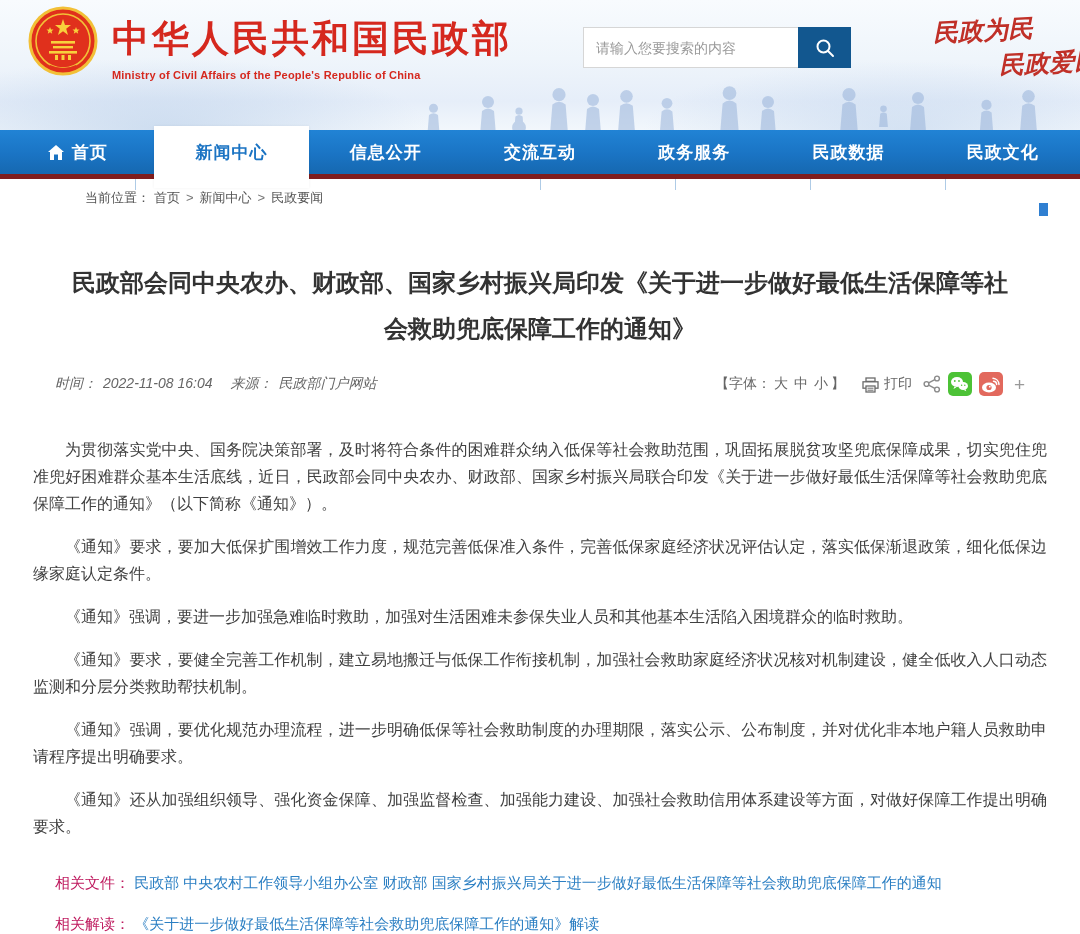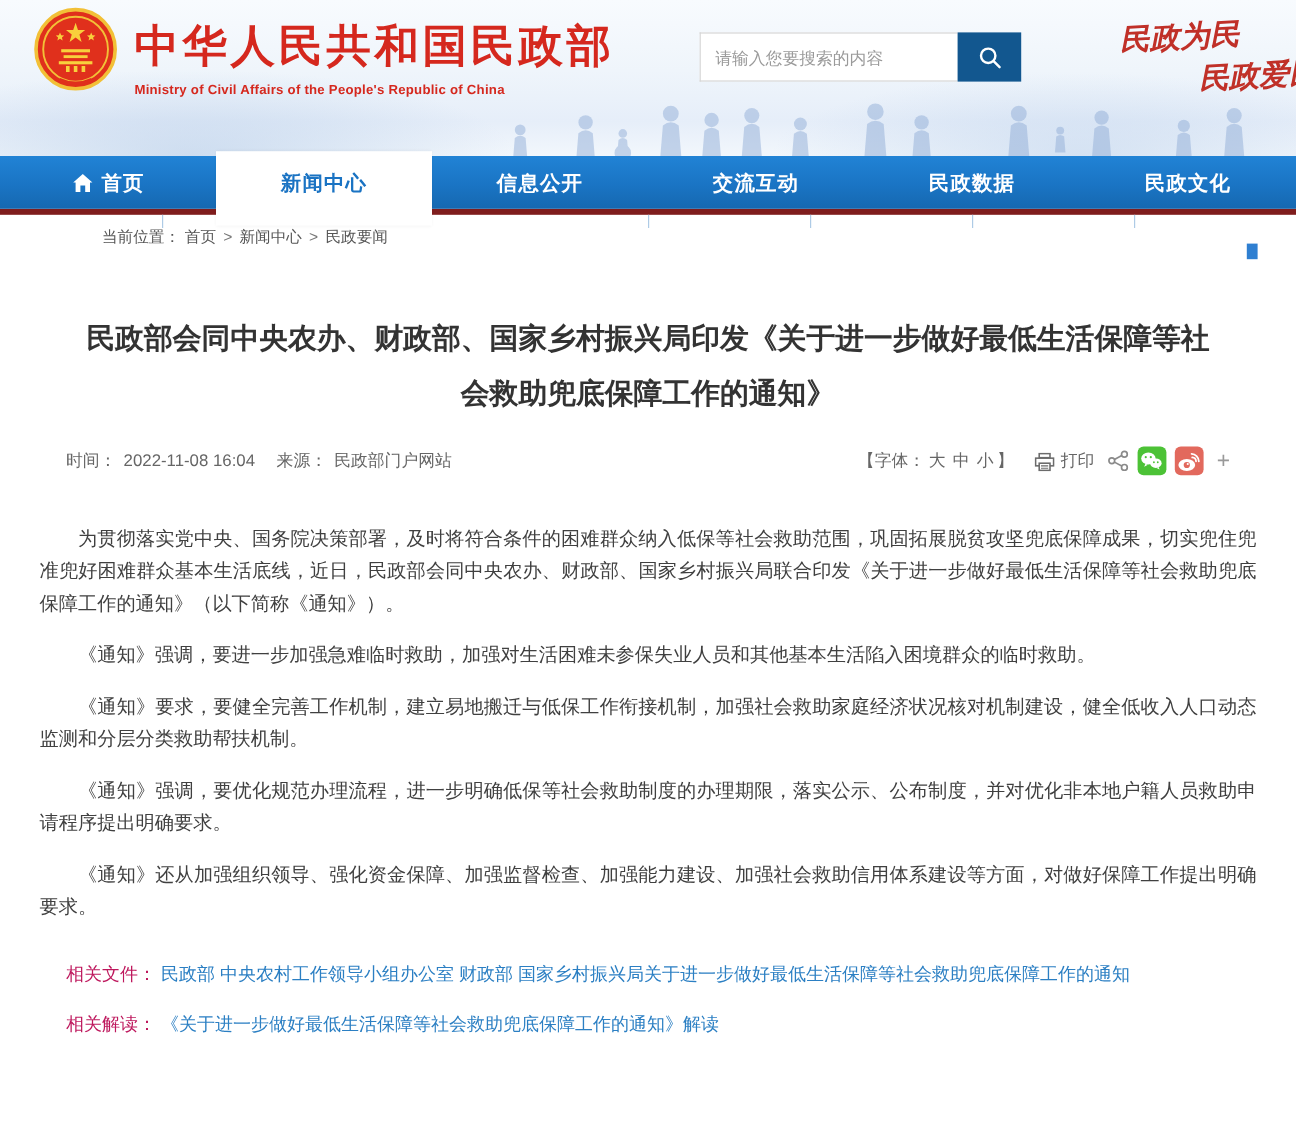--- a/index.html
+++ b/index.html
@@ -63,21 +63,21 @@
   .crumb-prefix { margin-right:4px; }
   .nav-tick { position:absolute; top:0; width:1px; height:11px; background:#aecbe6; }
 
   
   main { padding:0 33px; }
   .article-title { margin:44px 37px 0; text-align:center; font-size:24px;
     line-height:46px; color:#333; font-weight:bold; }
 
   .meta-row { margin-top:20px; padding:0 22px; display:flex;
     justify-content:space-between; align-items:center; font-size:14px; color:#666; }
-  .meta-left span { margin-right:6px; }
+  .meta-left span { margin-right:6px;font-style:italic; }
   .meta-left .meta-val { margin-right:18px; color:#666; }
   .meta-right { display:flex; align-items:center; gap:7px; }
   .font-links a { color:#666; text-decoration:none; margin:0 3px; cursor:pointer; }
   .print-group { display:flex; align-items:flex-end; gap:5px; margin-left:10px; cursor:pointer; }
   .share-icon { display:flex; align-items:center; cursor:pointer; margin-left:4px; }
   .app-icon { width:24px; height:24px; border-radius:5px; display:flex;
     align-items:center; justify-content:center; cursor:pointer; }
   .wechat { background:#4cc236; }
   .weibo { background:#e2695d; }
   .plus-glyph { font-size:19px; color:#999; margin-left:4px; cursor:pointer; line-height:1; }
@@ -208,20 +208,23 @@
     <span>首页</span>
   </a>
   <a class="nav-item active">
     <span>新闻中心</span>
   </a>
   <a class="nav-item">
     <span>信息公开</span>
   </a>
   <a class="nav-item">
     <span>交流互动</span>
+  </a>
+  <a class="nav-item">
+    <span>政务服务</span>
   </a>
   <a class="nav-item">
     <span>民政数据</span>
   </a>
   <a class="nav-item">
     <span>民政文化</span>
   </a>
 </nav>
 
 <div class="breadcrumb-bar">
@@ -287,20 +290,21 @@
           <path d="M12 2.2 a6.5 6.5 0 0 1 6 6.2" fill="none" stroke="#fff" stroke-width="1.5" stroke-linecap="round"></path>
           <path d="M12.5 5.2 a3.4 3.4 0 0 1 3.2 3.2" fill="none" stroke="#fff" stroke-width="1.5" stroke-linecap="round"></path>
         </svg>
       </span>
       <span class="plus-glyph">+</span>
     </div>
   </div>
 
   <div class="article-body">
     <p>为贯彻落实党中央、国务院决策部署，及时将符合条件的困难群众纳入低保等社会救助范围，巩固拓展脱贫攻坚兜底保障成果，切实兜住兜准兜好困难群众基本生活底线，近日，民政部会同中央农办、财政部、国家乡村振兴局联合印发《关于进一步做好最低生活保障等社会救助兜底保障工作的通知》（以下简称《通知》）。</p>
+    <p>《通知》要求，要加大低保扩围增效工作力度，规范完善低保准入条件，完善低保家庭经济状况评估认定，落实低保渐退政策，细化低保边缘家庭认定条件。</p>
     <p>《通知》强调，要进一步加强急难临时救助，加强对生活困难未参保失业人员和其他基本生活陷入困境群众的临时救助。</p>
     <p>《通知》要求，要健全完善工作机制，建立易地搬迁与低保工作衔接机制，加强社会救助家庭经济状况核对机制建设，健全低收入人口动态监测和分层分类救助帮扶机制。</p>
     <p>《通知》强调，要优化规范办理流程，进一步明确低保等社会救助制度的办理期限，落实公示、公布制度，并对优化非本地户籍人员救助申请程序提出明确要求。</p>
     <p>《通知》还从加强组织领导、强化资金保障、加强监督检查、加强能力建设、加强社会救助信用体系建设等方面，对做好保障工作提出明确要求。</p>
   </div>
 
   <div class="related">
     <div class="related-row">
       <span class="related-label">相关文件：</span>
       <a>民政部 中央农村工作领导小组办公室 财政部 国家乡村振兴局关于进一步做好最低生活保障等社会救助兜底保障工作的通知</a>

